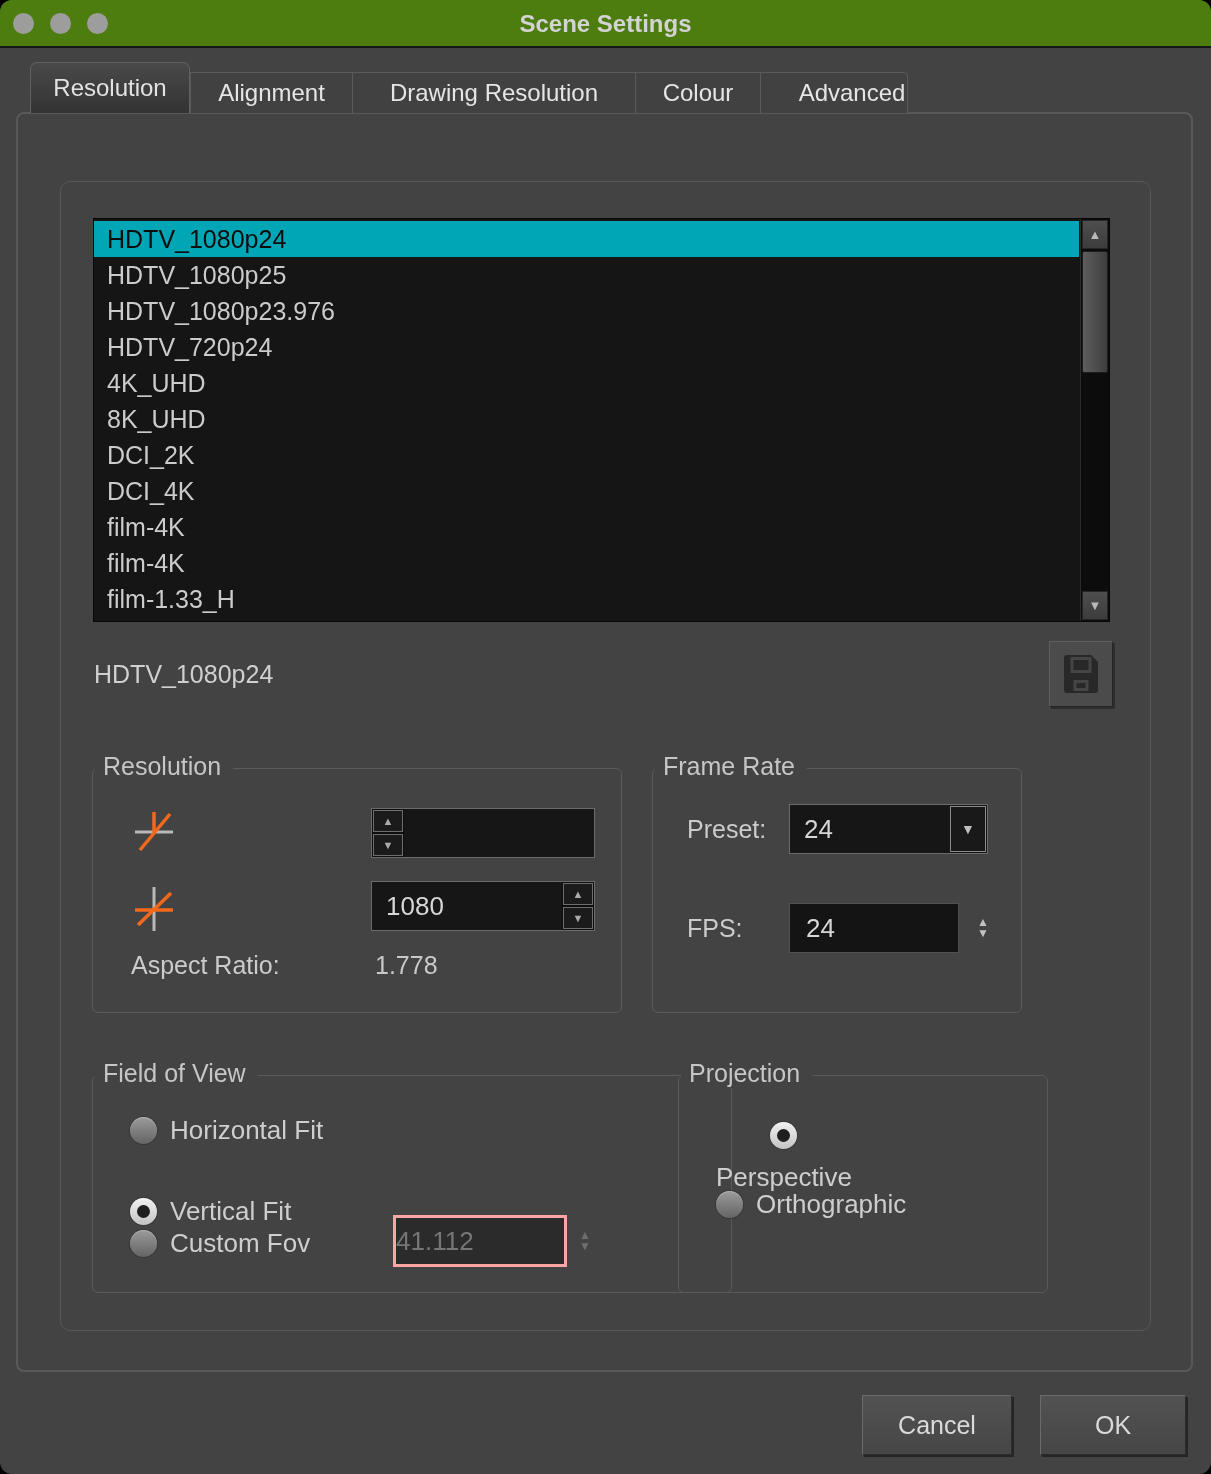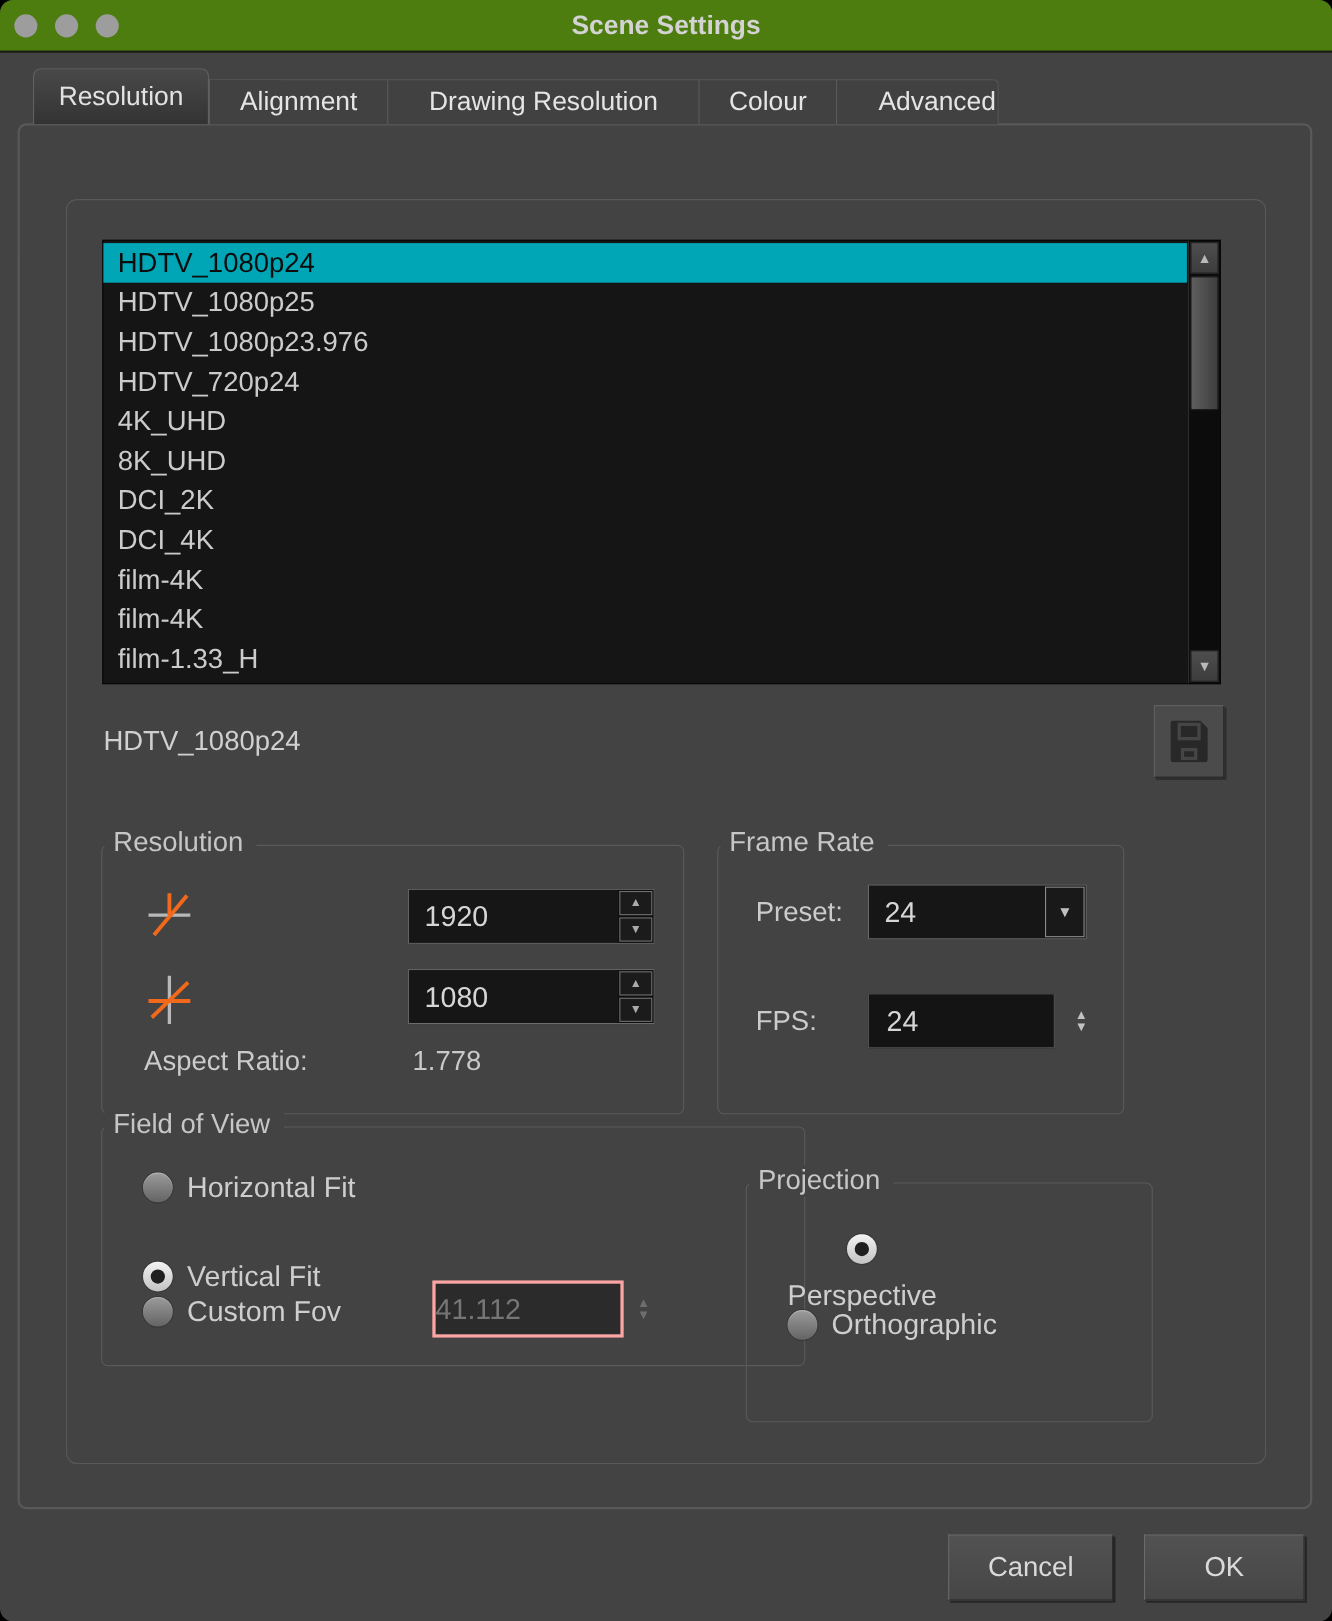--- a/index.html
+++ b/index.html
@@ -87,21 +87,21 @@
     position: absolute; left: 1049px; top: 641px; width: 64px; height: 66px;
     background: #4b4b4b; border: 1px solid;
     border-color: #606060 #262626 #262626 #606060;
     box-shadow: 2px 2px 0 #2e2e2e;
     display: flex; align-items: center; justify-content: center;
   }
   
   .group { position: absolute; border: 1px solid #5a5a5a; border-radius: 6px; }
   .g-res { left: 92px; top: 768px; width: 530px; height: 245px; }
   .g-fr  { left: 652px; top: 768px; width: 370px; height: 245px; }
-  .g-fov { left: 92px; top: 1024px; width: 640px; height: 218px; }
+  .g-fov { left: 92px; top: 1075px; width: 640px; height: 218px; }
   .g-proj{ left: 652px; top: 1075px; width: 370px; height: 218px; margin-left: 26px; }
   .legend {
     position: absolute; top: -17px; left: 2px; padding: 0 12px 0 8px;
     background: #434343; font-size: 25px; color: #c6c6c6; white-space: nowrap;
   }
   .glabel { position: absolute; font-size: 25px; color: #cbcbcb; }
   
   .spinbox {
     position: absolute; width: 224px; height: 50px; display: flex;
     border: 1px solid #6b6b6b; background: #161616;
@@ -237,21 +237,20 @@
   </div>
 
   <div class="group g-res">
     <span class="legend">Resolution</span>
     <svg class="axis-icon ic-x" viewBox="0 0 42 48">
       <line x1="2" y1="24" x2="40" y2="24" stroke="#b8b8b8" stroke-width="3"></line>
       <line x1="7" y1="42" x2="37" y2="6" stroke="#f2691c" stroke-width="3.5"></line>
       <line x1="21" y1="4" x2="21" y2="24" stroke="#f2691c" stroke-width="3.5"></line>
     </svg>
     <div class="spinbox sp-w">
-      <input class="spin-field" value="1920" style="">
       <div class="spin-btns">
         <div class="spin-btn">
             <span>▲</span>
           </div>
         <div class="spin-btn">
             <span>▼</span>
           </div>
       </div>
     </div>
     <svg class="axis-icon ic-y" viewBox="0 0 42 48">

